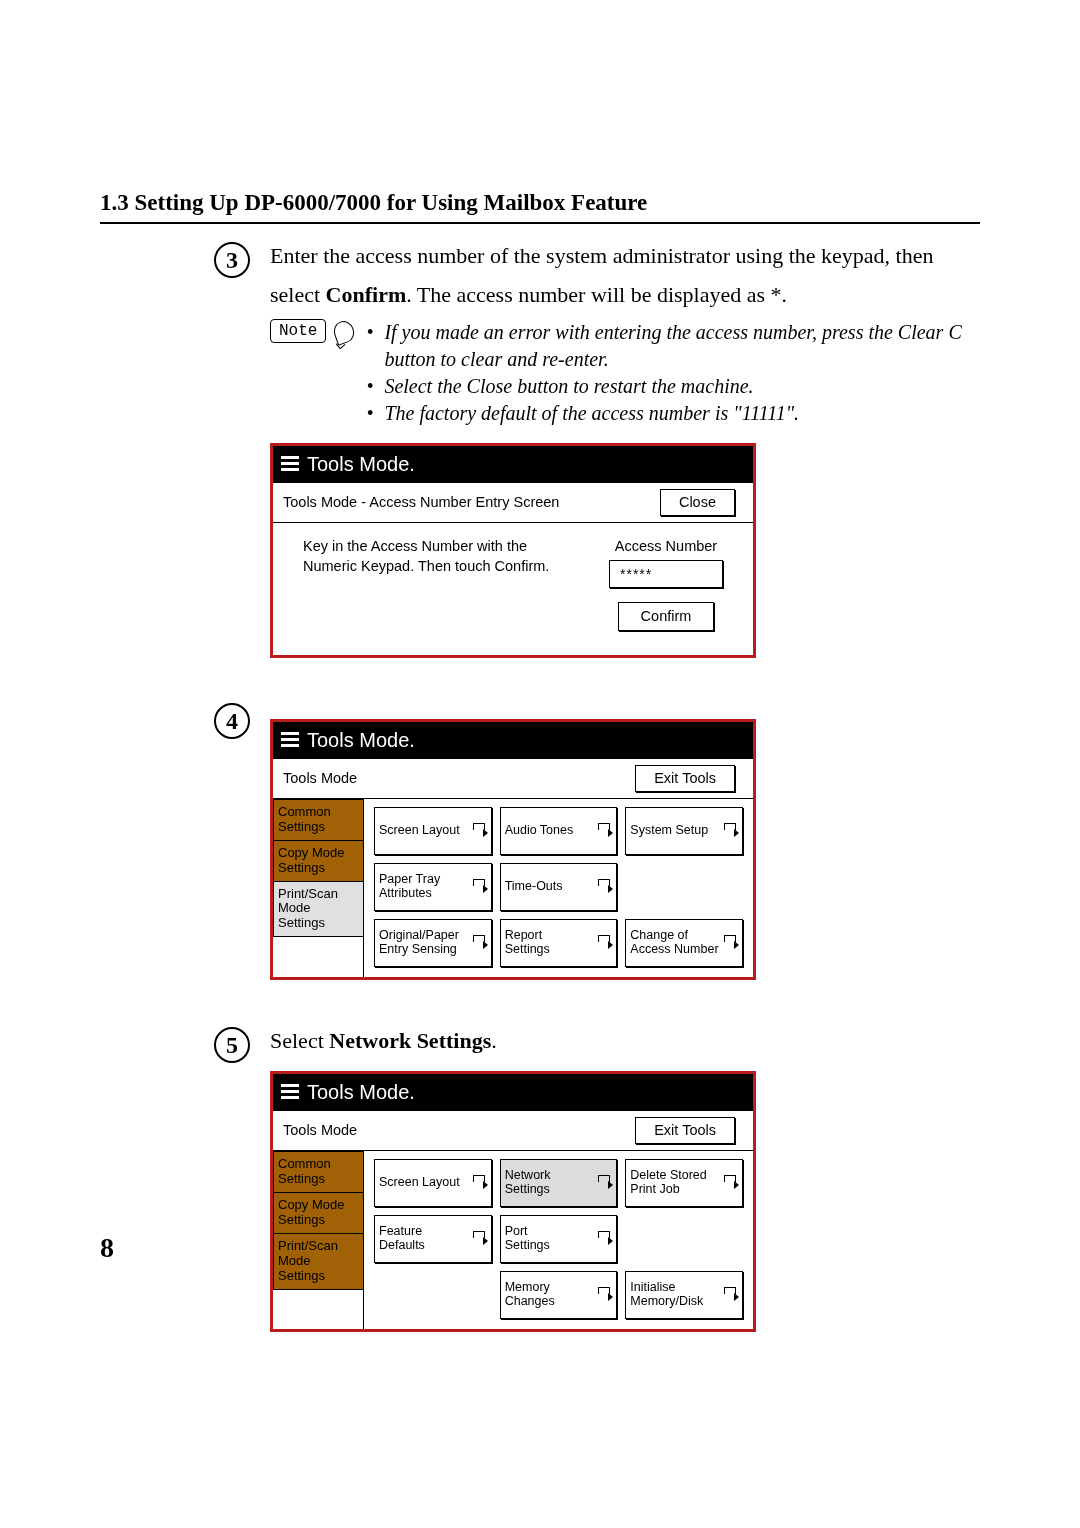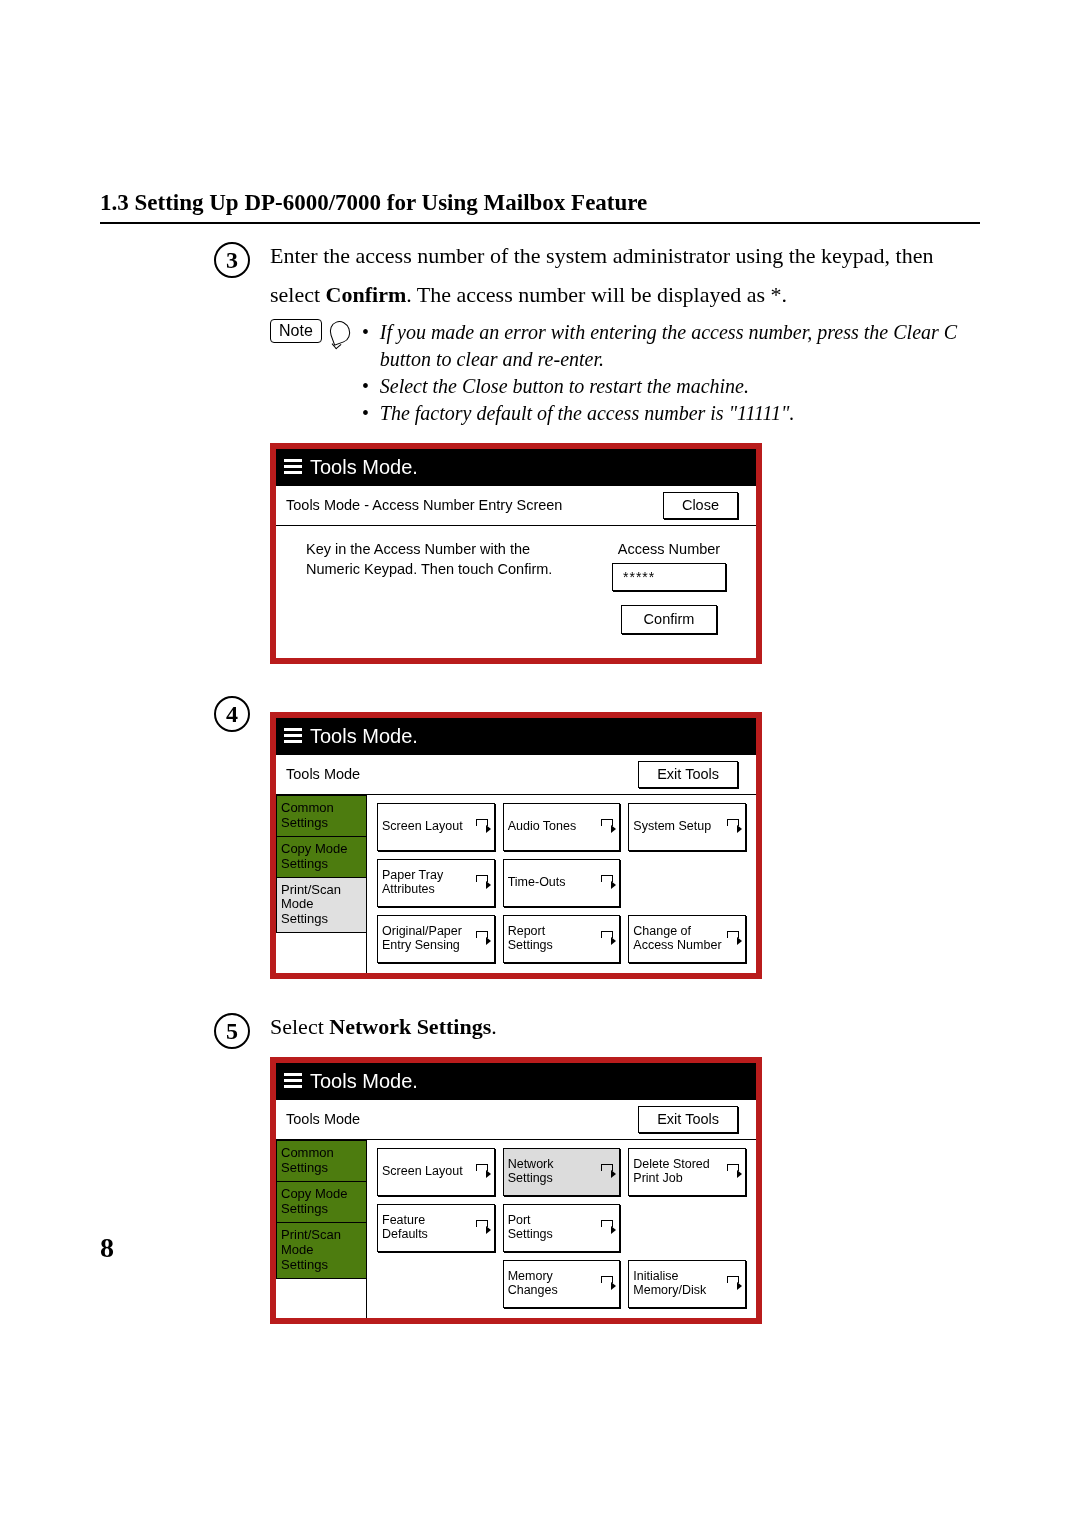--- a/index.html
+++ b/index.html
@@ -38,21 +38,21 @@
   }
   .step-body { flex: 1; font-size: 22px; line-height: 1.3; }
   .step-body p { margin: 0 0 10px 0; }
 
   .note-row { display: flex; align-items: flex-start; margin-top: 8px; }
   .note-pill {
     border: 1.5px solid #000;
     border-radius: 4px;
     padding: 0 8px;
     font-size: 16px;
-    font-family: Liberation Sans, sans-serif;
+    font-family: Liberation Mono, monospace;
     display: inline-flex; align-items: center;
     height: 22px;
     margin-right: 8px; flex-shrink: 0;
   }
   .note-pointer {
     display: inline-block;
     width: 18px; height: 20px;
     border-radius: 50% 50% 50% 0;
     transform: rotate(-20deg);
     border: 1.5px solid #000;
@@ -68,24 +68,24 @@
     border-left:1.5px solid #000;
     border-bottom:1.5px solid #000;
     transform: rotate(-20deg);
   }
   .note-list { font-style: italic; font-size: 20px; line-height: 1.35; }
   .note-list .bullet-row { display: flex; }
   .note-list .bullet { width: 18px; flex-shrink: 0; }
   .note-list .btxt { flex: 1; }
 
   .screenshot {
-    margin: 16px 0 4px 0;
+    margin: 16px 0 17px 0;
     width: 480px;
     background: #fff;
-    border: 6px solid #b91c1c;
+    border: 3px solid #b91c1c;
     font-family: Arial, Helvetica, sans-serif;
   }
   .titlebar {
     background: #000;
     color: #fff;
     font-size: 20px;
     padding: 5px 8px 6px 8px;
     display: flex; align-items: center;
   }
   .titlebar .ticon {
@@ -152,21 +152,21 @@
   .side-tabs {
     display: flex; flex-direction: column;
     width: 90px;
   }
   .side-tab {
     border: 1px solid #000;
     border-right: none;
     font-size: 13px;
     line-height: 1.15;
     padding: 5px 4px;
-    background:#4d7c0f;
+    background:#a16207;
   }
   .side-tab + .side-tab { border-top: none; }
   .side-tab.shaded { background: #e0e0e0; }
 
   .optgrid {
     flex: 1;
     border-left: 1px solid #000;
     padding: 8px 10px 10px 10px;
     display: grid;
     grid-template-columns: repeat(3, 1fr);

